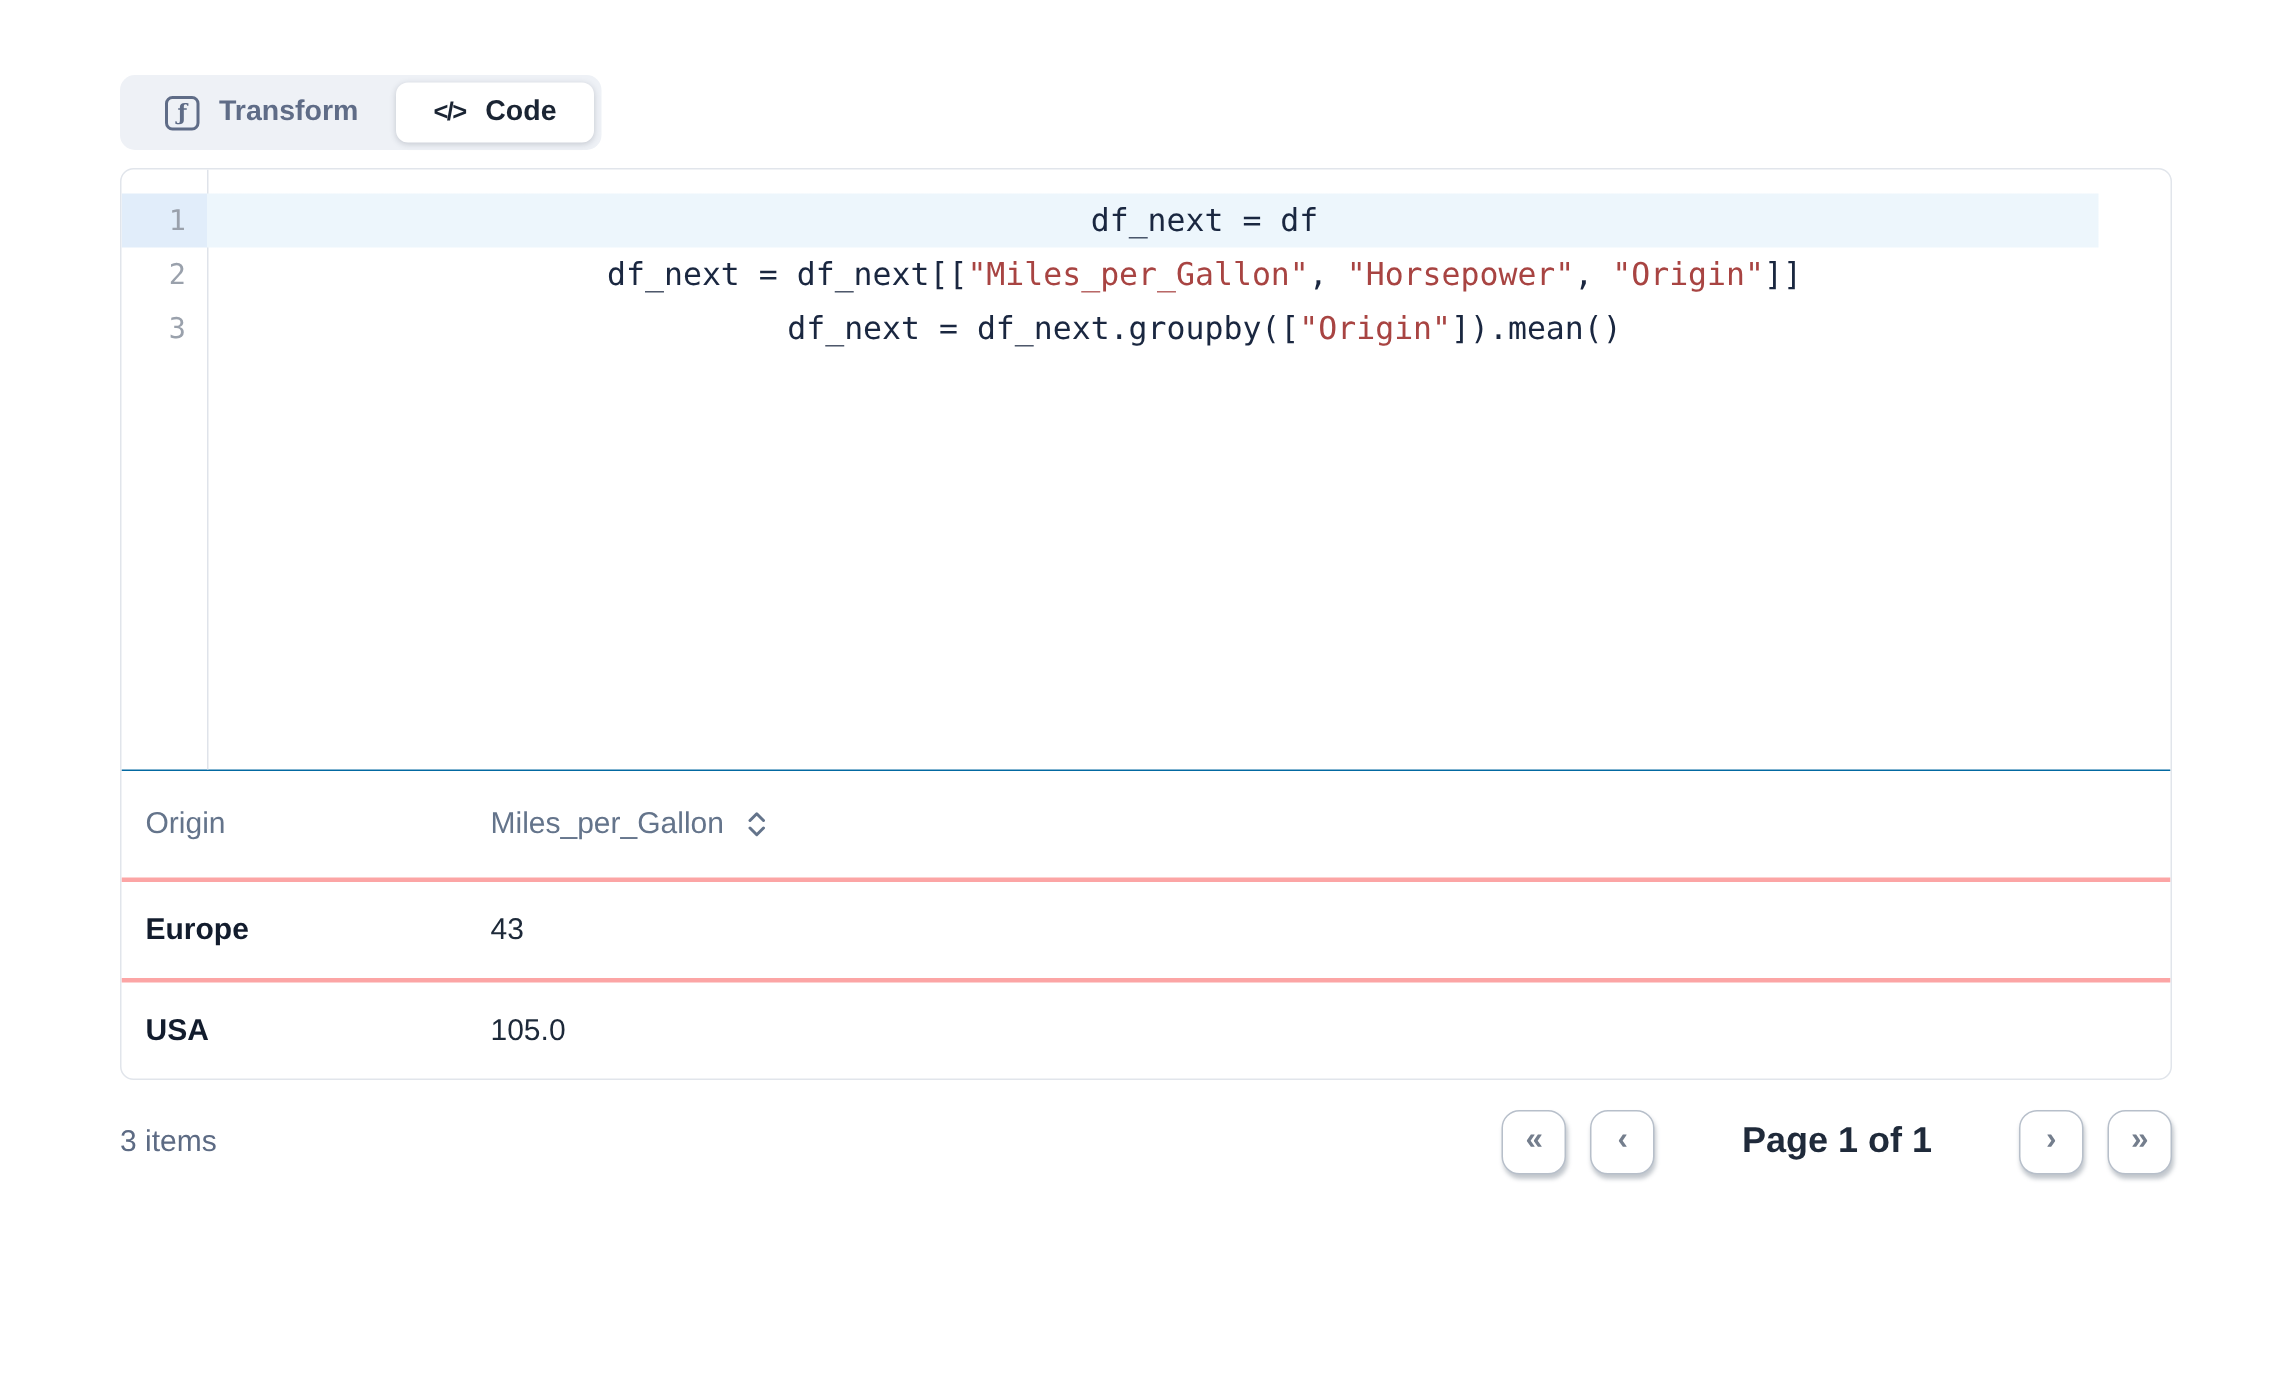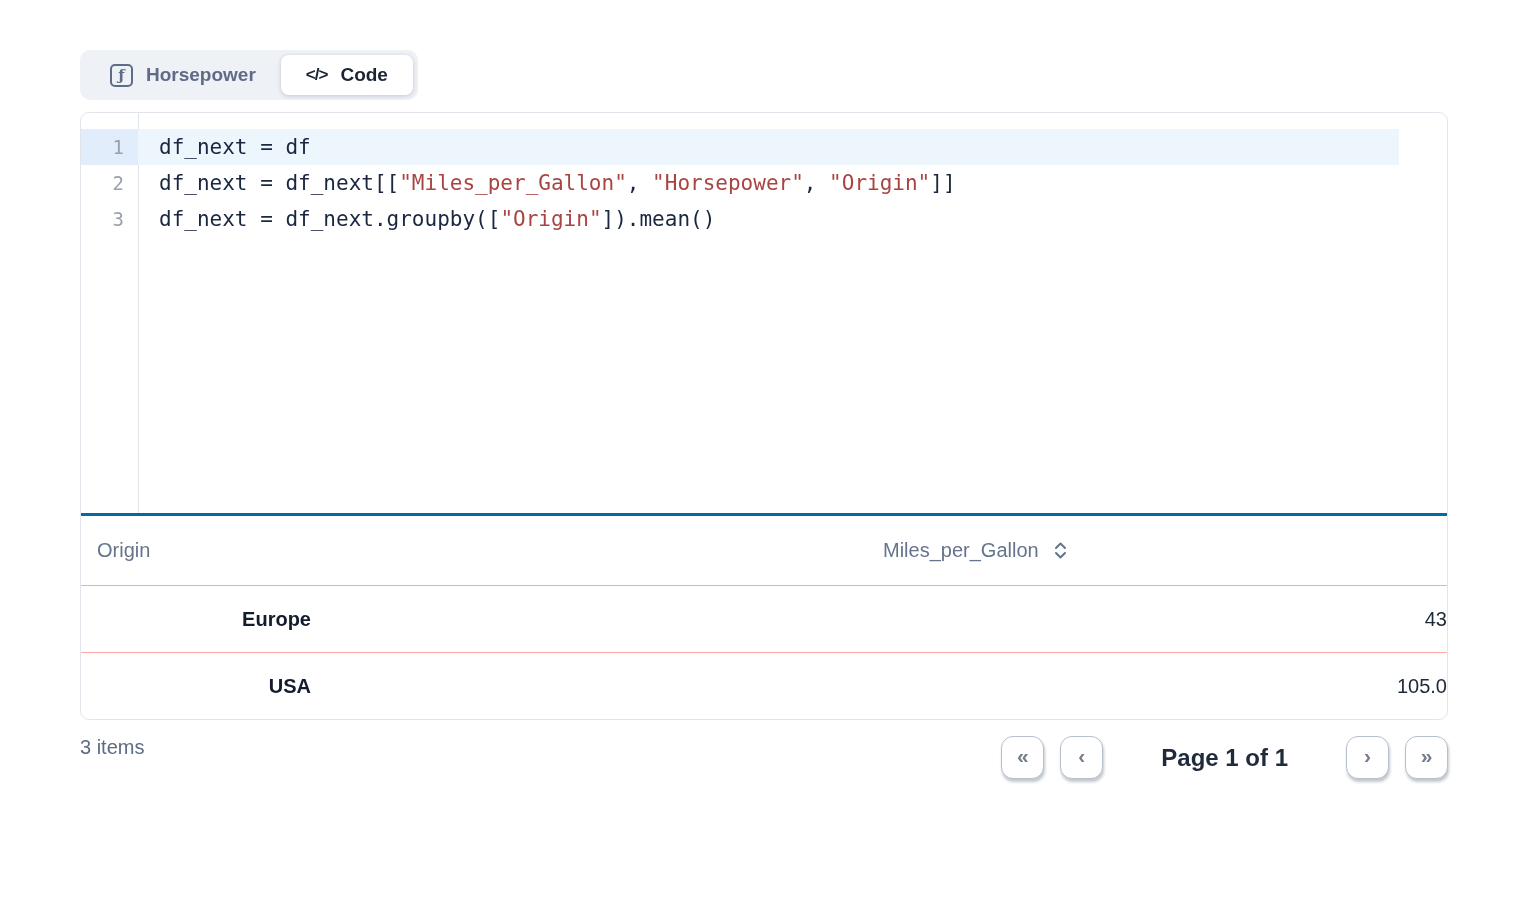--- a/index.html
+++ b/index.html
@@ -47,49 +47,49 @@
   .editor {
     height: 400px; padding-top: 16px; position: relative;
     font-family: "DejaVu Sans Mono", monospace; font-size: 21px; line-height: 36px;
   }
   .gutter-rule { position: absolute; left: 57px; top: 0; bottom: 0; width: 1px; background: #dfe3ea; }
   .cm-line { display: flex; position: relative; }
   .ln {
     flex: 0 0 57px; text-align: right; padding-right: 14px; color: #9aa1ac;
     font-size: 19px; user-select: none;
   }
-  .codetxt { flex: 1; padding-left: 21px; white-space: pre; color: #1a2740; }
+  .codetxt { flex: 1; padding-left: 21px; white-space: pre; color: #1a2740; text-align: center; }
   .cm-line.active .ln { background: #e1edfa; }
   .cm-line.active .codetxt {
     background-image: linear-gradient(#edf6fc, #edf6fc);
     background-size: calc(100% - 48px) 100%;
     background-repeat: no-repeat;
   }
   .tok-str { color: #a84442; }
 
   
   .thead {
     display: flex; height: 72px; align-items: center;
-    border-top: 3px solid #0369a1; color: #64748b; font-size: 20px; justify-content: space-between;
+    border-top: 1px solid #0369a1; color: #64748b; font-size: 20px;
   }
   .trow {
     display: flex; height: 67px; align-items: center;
-    border-top: 1px solid #fca5a5; font-size: 20px; color: #1d2939; text-align: right;
+    border-top: 3px solid #fca5a5; font-size: 20px; color: #1d2939;
   }
   .c1 { width: 230px; padding-left: 16px; }
   .c2 { width: 580px; padding-left: 16px; }
   .c3 { flex: 1; padding-left: 16px; }
   .hcell { display: flex; align-items: center; gap: 14px; }
   .sort-icon { display: inline-flex; }
   .origin-cell { font-weight: 700; color: #121c2d; }
 
   
   .footer {
     margin-top: 16px; height: 50px; display: flex;
-    justify-content: space-between; align-items: flex-start;
+    justify-content: space-between; align-items: center;
   }
   .items-count { color: #5d6b84; font-size: 20px; }
   .pager { display: flex; align-items: center; }
   .pg-btn {
     width: 43px; height: 43px; border-radius: 12px; border: 1px solid #b7bfca;
     background: #ffffff; box-shadow: 1px 3px 3px rgba(120,130,145,0.45);
     color: #747e8d; font-size: 21px; font-weight: 600; cursor: pointer;
     display: flex; align-items: center; justify-content: center;
     font-family: "Liberation Sans", sans-serif; padding: 0; padding-bottom: 3px;
   }
@@ -98,21 +98,21 @@
 </style>
 </head>
 <body>
 
 <div class="content">
 
   
   <div class="tabbar">
     <button class="tab inactive">
       <span class="fn-icon">ƒ</span>
-      <span>Horsepower</span>
+      <span>Transform</span>
     </button>
     <button class="tab active">
       <span class="code-icon">&lt;/&gt;</span>
       <span>Code</span>
     </button>
   </div>
 
   
   <div class="panel">
 

